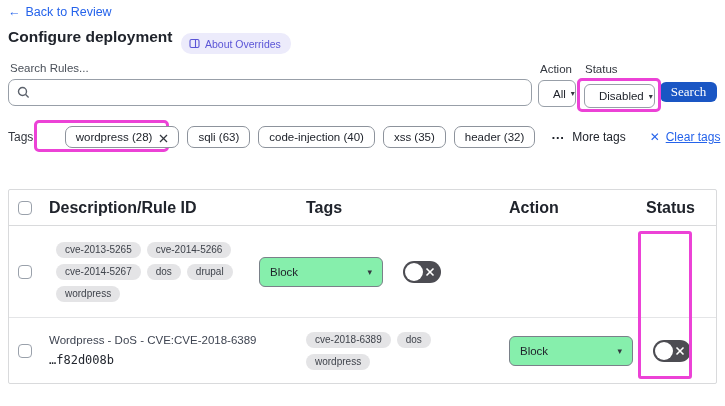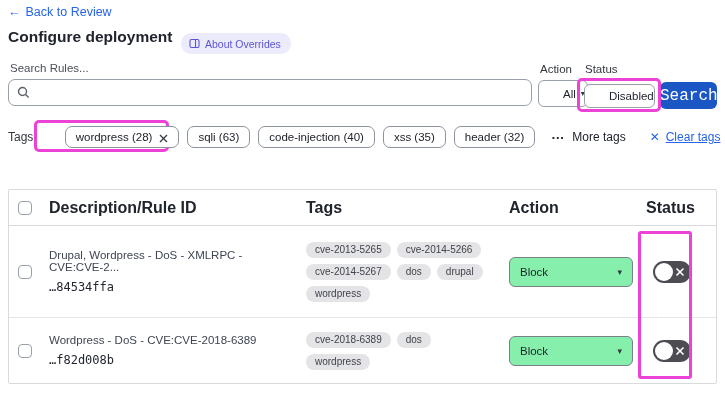--- a/index.html
+++ b/index.html
@@ -21,26 +21,26 @@
     border:1px solid #989fa8; border-radius:7px; background:#fff; display:flex; align-items:center; padding:0 8px; }
   .search-box svg { flex:0 0 auto; }
   .search-box input { border:none; outline:none; flex:1; margin-left:6px; font-size:12px;
     font-family:"Liberation Sans",sans-serif; background:transparent; }
 
   .filter-label { position:absolute; font-size:11.5px; color:#33373f; }
   .lbl-action { left:540px; top:63px; }
   .lbl-status { left:585px; top:63px; }
   .drop-btn { position:absolute; display:flex; align-items:center; justify-content:space-between;
     border:1px solid #989fa8; border-radius:6px; background:#fff; font-size:11.5px; color:#20242c;
-    padding:0 24px; cursor:pointer; }
+    padding:0 14px; cursor:pointer; }
   .btn-action { left:538px; top:80px; width:38px; height:27px; }
   .btn-status { left:584px; top:84px; width:71px; height:24px; }
   .caret { font-size:8px; color:#33373f; margin-left:5px; }
-  .search-btn { position:absolute; left:660px; top:82px; width:57px; height:27px; background:#1a56c4;
-    color:#fff; border:none; border-radius:6px; font-size:16px; font-family:Liberation Mono, monospace;
+  .search-btn { position:absolute; left:660px; top:82px; width:57px; height:20px; background:#1a56c4;
+    color:#fff; border:none; border-radius:6px; font-size:13px; font-family:Liberation Serif, serif;
     cursor:pointer; }
 
   
   .hl { position:absolute; border:3px solid #ec42d6; border-radius:5px; pointer-events:none; z-index:9; }
   .hl-status-filter { left:577px; top:78px; width:84px; height:34px; }
   .hl-wordpress-tag { left:34px; top:120px; width:135px; height:32px; }
   .hl-status-col { left:638px; top:231px; width:54px; height:148px; border-radius:3px; }
 
   
   .tags-bar { position:absolute; left:8px; top:122px; height:30px; display:flex; align-items:center; }
@@ -166,24 +166,20 @@
       <div class="col-desc">Description/Rule ID</div>
       <div class="col-tags">Tags</div>
       <div class="col-action">Action</div>
       <div class="col-status">Status</div>
     </div>
 
     <div class="t-row t-body-row1">
       <div class="col-check">
           <span class="checkbox"></span>
         </div>
-      <div class="col-desc">
-        <div class="desc-line">Drupal, Wordpress - DoS - XMLRPC - CVE:CVE-2...</div>
-        <div class="rule-id">…84534ffa</div>
-      </div>
       <div class="col-tags">
         <div class="tagchips">
           <span class="chip">cve-2013-5265</span>
           <span class="chip">cve-2014-5266</span>
           <span class="chip">cve-2014-5267</span>
           <span class="chip">dos</span>
           <span class="chip">drupal</span>
           <span class="chip">wordpress</span>
         </div>
       </div>

